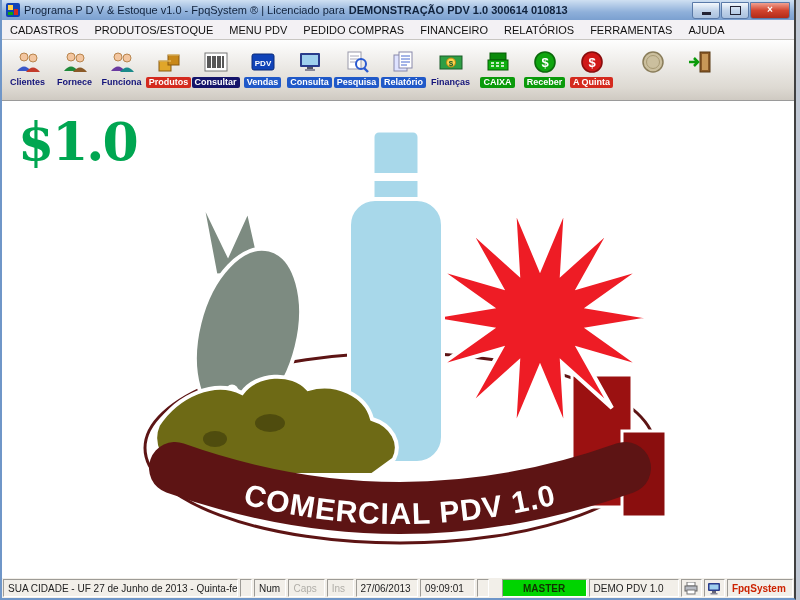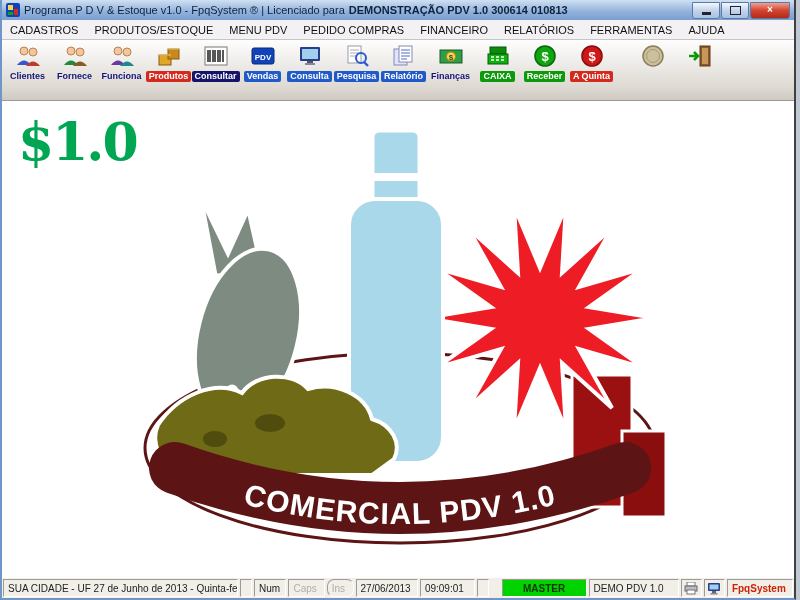--- a/index.html
+++ b/index.html
@@ -21,21 +21,21 @@
   .glyph-max{display:block;width:9px;height:7px;border:1px solid #223;}
 
   
   .menubar{height:19px;background:#f3f1f4;border-bottom:1px solid #c8c6c2;display:flex;align-items:center;
            font-size:11px;color:#111;flex:0 0 auto;}
   .menu-item{padding:2px 8px;cursor:default;}
 
   
   .toolbar{height:58px;background:linear-gradient(#fefefe,#ddd9d2 80%,#cfcac2);border-bottom:1px solid #9a9a9a;
            display:flex;align-items:flex-start;padding:1px 2px;flex:0 0 auto;}
-  .tb{display:flex;flex-direction:column;align-items:center;width:47px;height:54px;padding-top:1px;box-sizing:border-box;
+  .tb{display:flex;flex-direction:column;align-items:center;width:47px;height:54px;padding-top:7px;box-sizing:border-box;
       border:1px solid transparent;}
   .tb svg{flex:0 0 auto;}
   .lbl{font-size:9px;line-height:11px;padding:0 3px;border-radius:2px;margin-top:2px;white-space:nowrap;font-weight:bold;}
   .lbl-plain{color:#14147a;}
   .lbl-red{background:#d42a1e;color:#fff;}
   .lbl-navy{background:#14146a;color:#fff;}
   .lbl-blue{background:#2059c8;color:#fff;}
   .lbl-green{background:#0a9a0a;color:#fff;}
   .tb.gap{margin-left:14px;}
 
@@ -270,21 +270,21 @@
         <textPath href="#banner-text-path" startOffset="50%" text-anchor="middle">COMERCIAL PDV 1.0</textPath>
       </text>
     </svg>
   </div>
 
   <div class="statusbar">
     <span class="seg grow">SUA CIDADE - UF 27 de Junho de 2013 - Quinta-feira</span>
     <span class="seg" style="width:12px;"></span>
     <span class="seg" style="width:34px;">Num</span>
     <span class="seg key-off" style="width:38px;">Caps</span>
-    <span class="seg key-off" style="width:28px;border-radius:7px;">Ins</span>
+    <span class="seg key-off" style="width:28px;">Ins</span>
     <span class="seg" style="width:66px;">27/06/2013</span>
     <span class="seg" style="width:58px;">09:09:01</span>
     <span class="seg" style="width:12px;"></span>
     <span class="seg master" style="width:90px;">MASTER</span>
     <span class="seg" style="width:96px;">DEMO PDV 1.0</span>
     <span class="seg icon-seg" style="width:22px;">
       <svg width="14" height="13" viewBox="0 0 14 13">
         <rect x="3" y="0" width="8" height="4" fill="#fff" stroke="#777"></rect>
         <rect x="1" y="4" width="12" height="5" fill="#b8bcc4" stroke="#666"></rect>
         <rect x="3" y="8" width="8" height="4" fill="#fff" stroke="#777"></rect>

